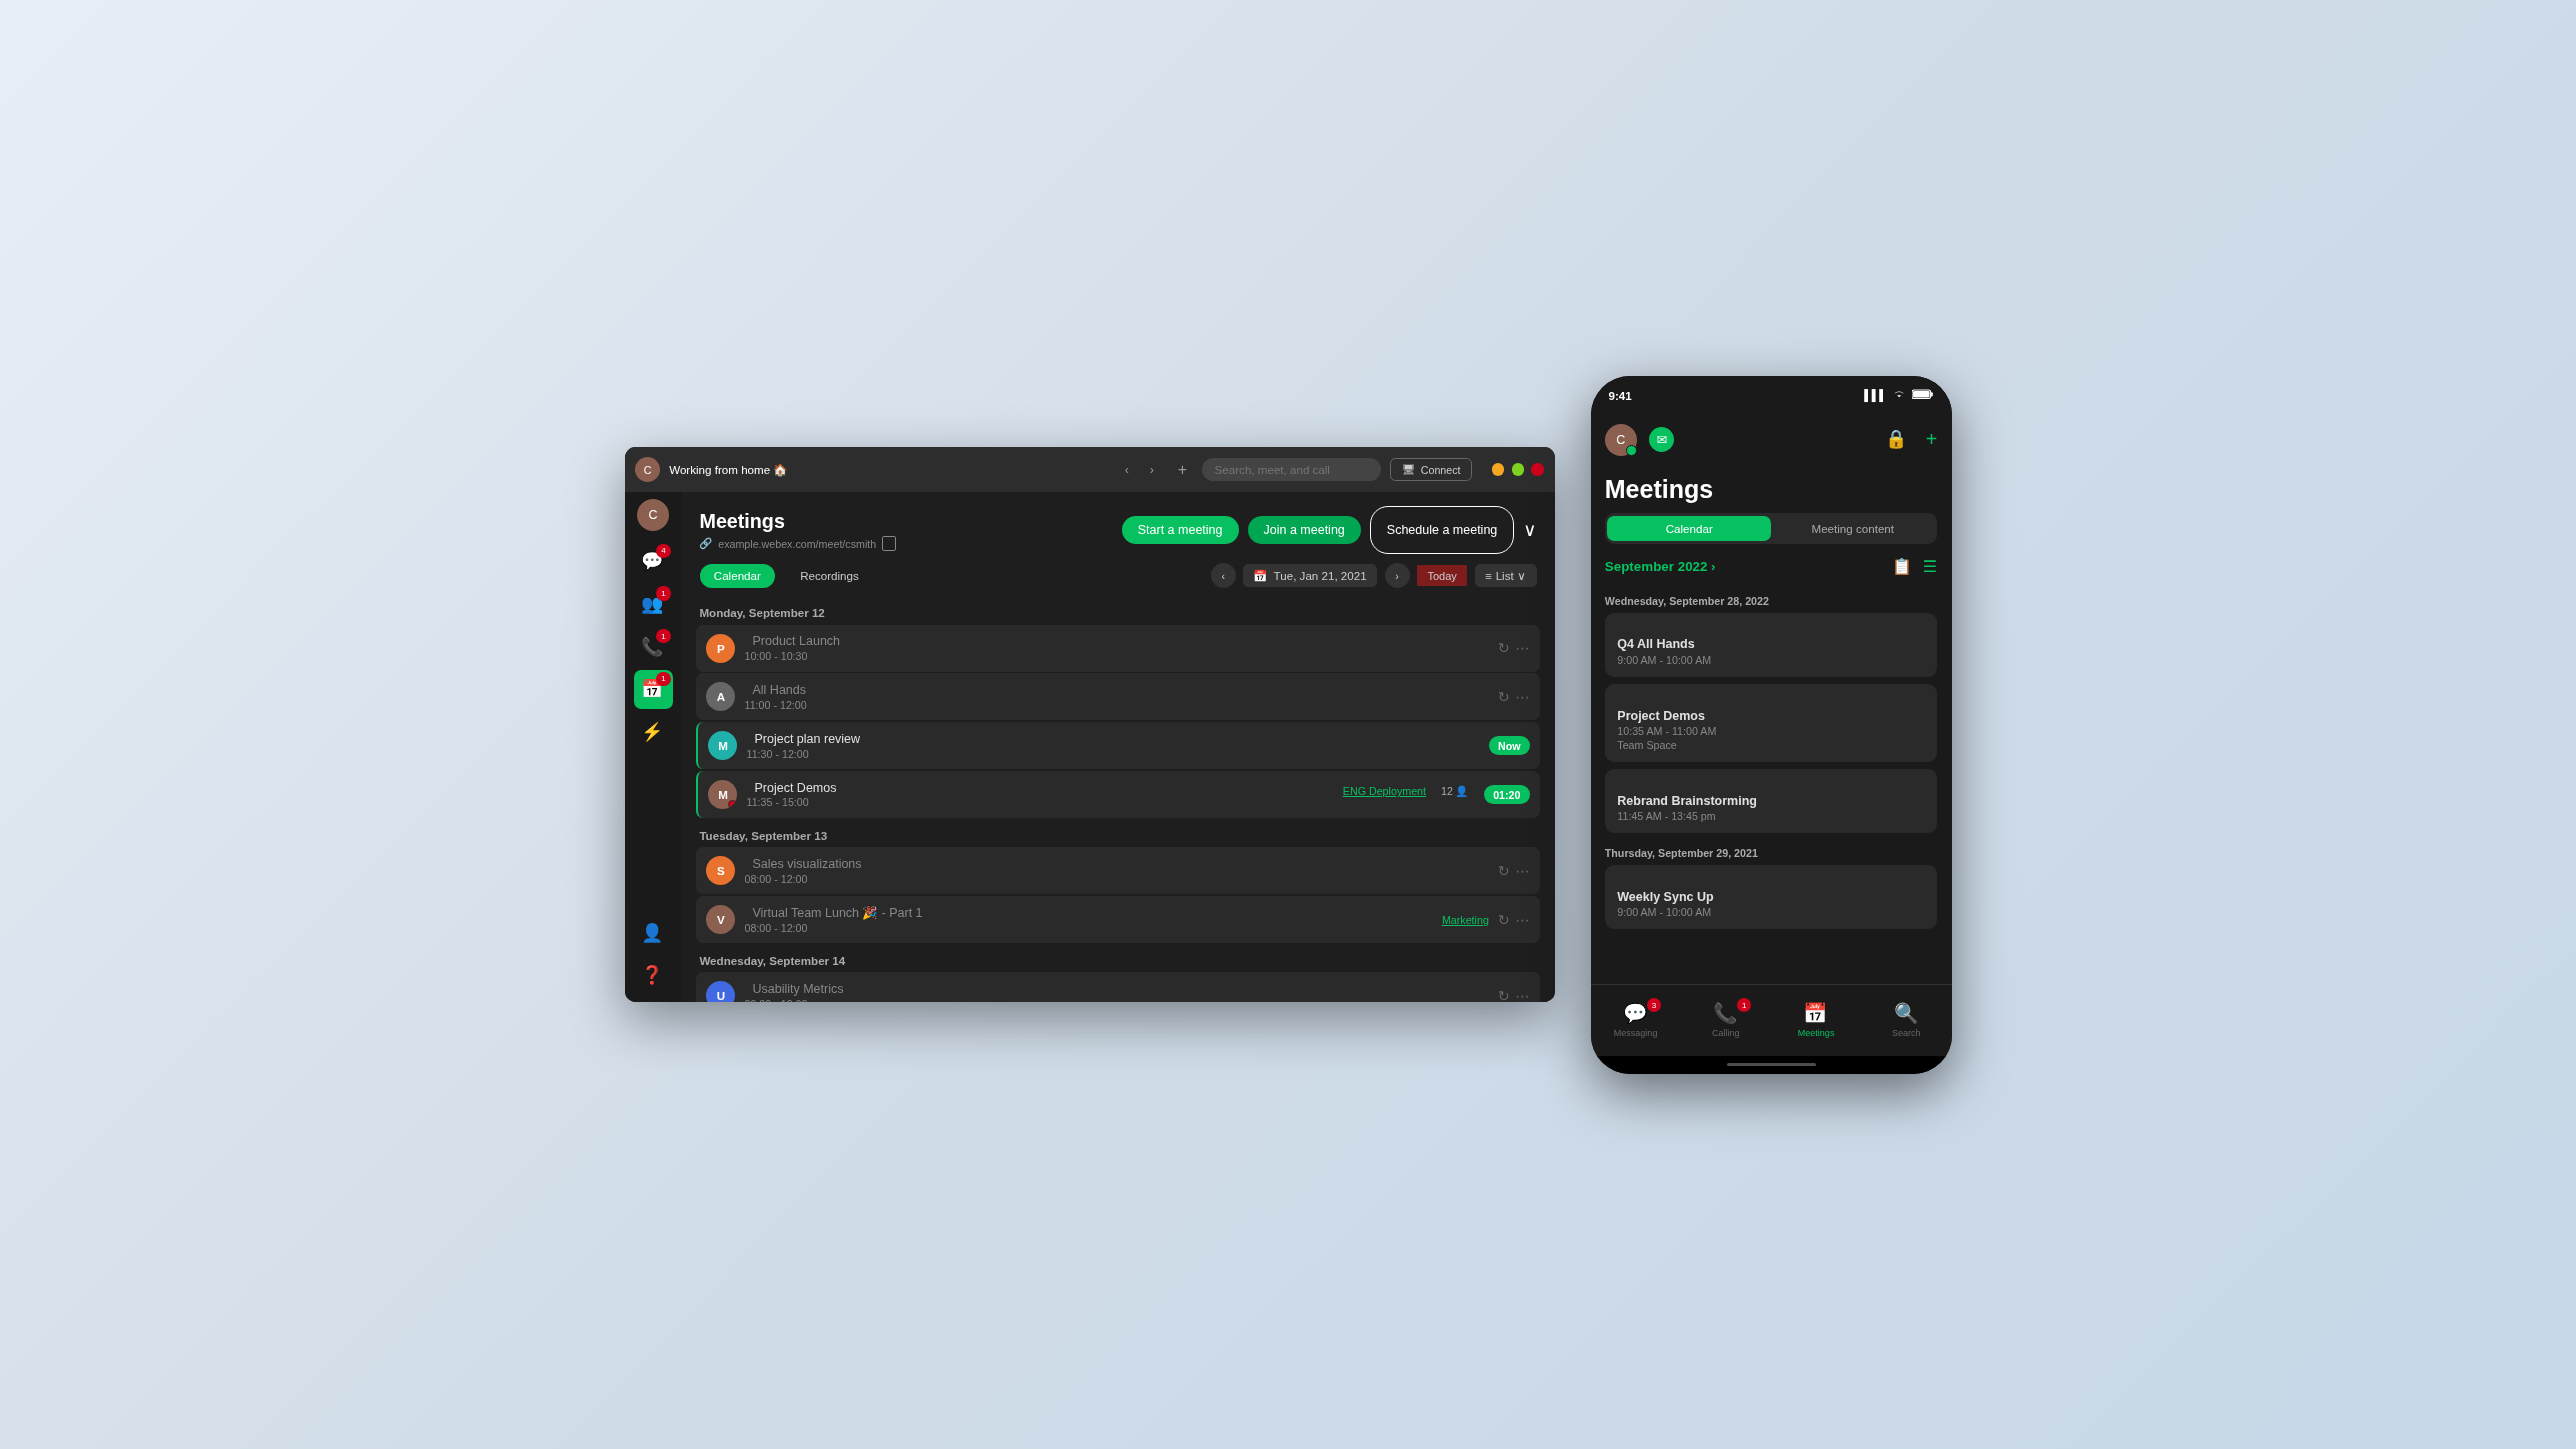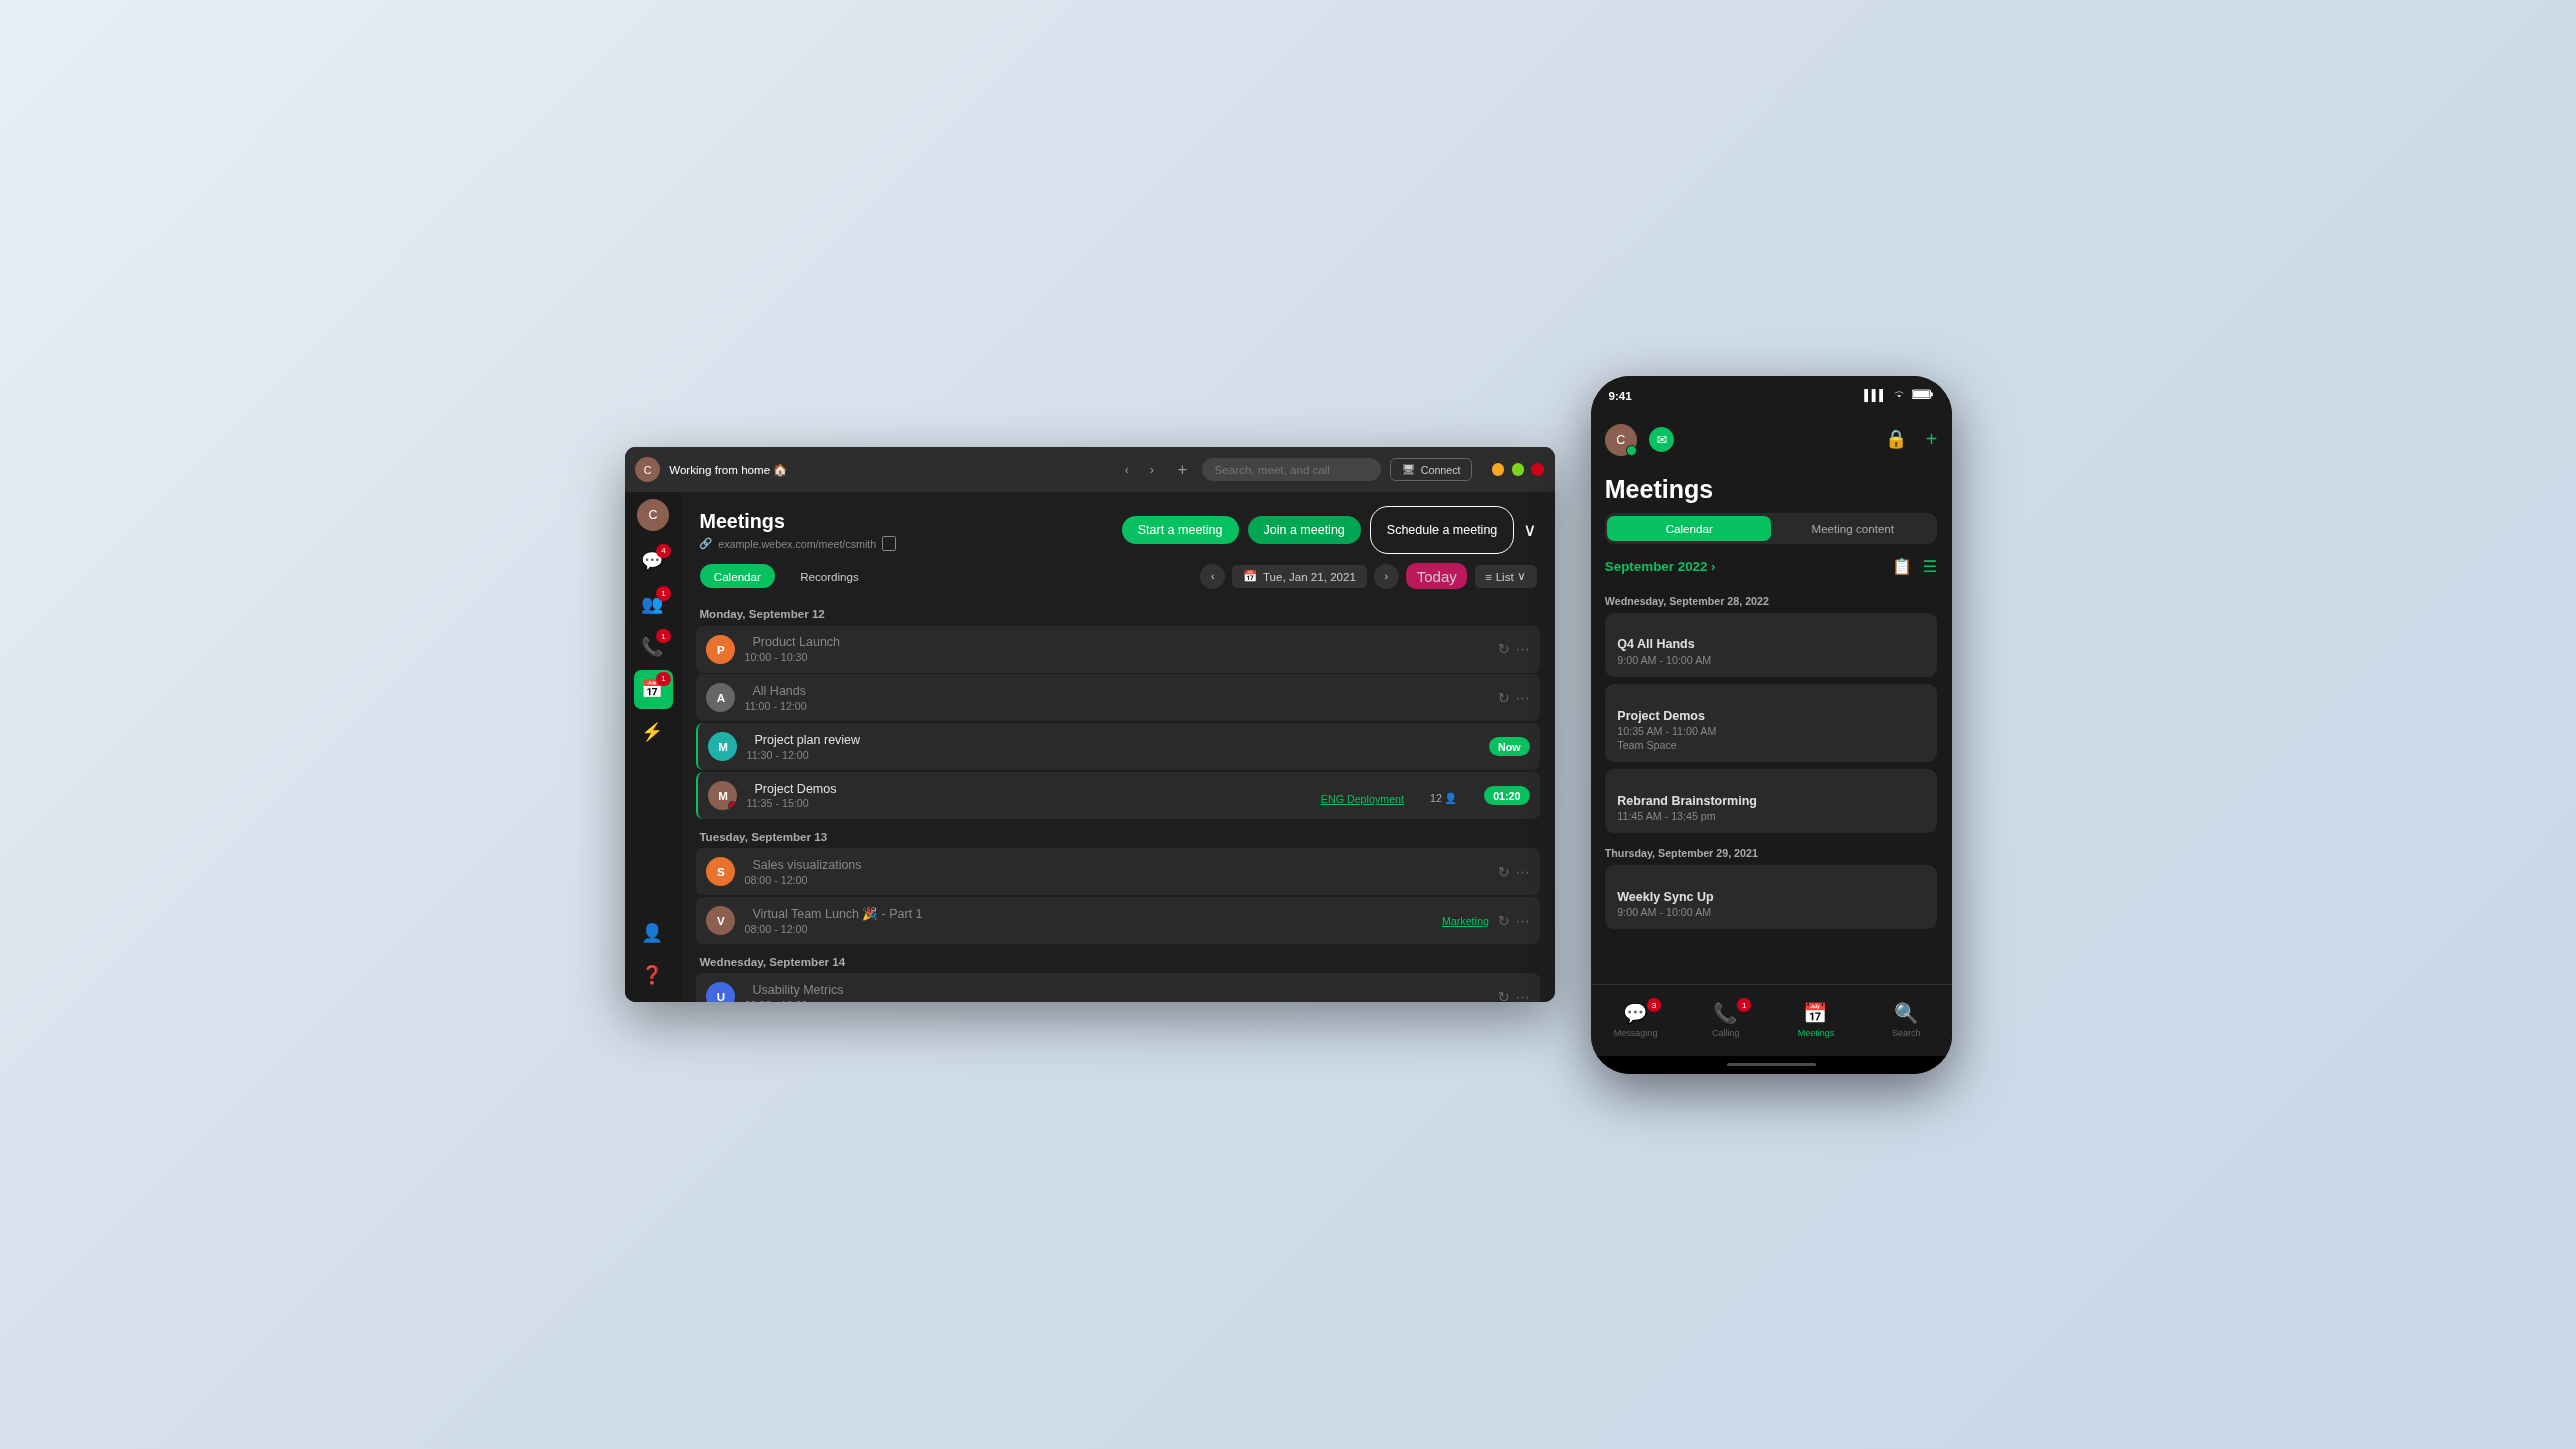--- a/index.html
+++ b/index.html
@@ -311,26 +311,26 @@
       color: #ccc;
       padding: 4.5px 10.7px;
       border-radius: 5.4px;
       font-size: 11.6px;
       display: flex;
       align-items: center;
       gap: 5.4px;
     }
 
     .today-btn {
-      background: #be185d;
+      background: #7f1d1d;
       border: none;
       color: #ccc;
       padding: 4.5px 10.7px;
-      border-radius: 10px;
-      font-size: 15px;
+      border-radius: 1px;
+      font-size: 11px;
       cursor: pointer;
     }
 
     .list-btn {
       background: #333;
       border: none;
       color: #ccc;
       padding: 4.5px 10.7px;
       border-radius: 5.4px;
       font-size: 11.6px;
@@ -820,21 +820,21 @@
 
         <div class="meeting-row highlighted">
           <div class="meeting-avatar avatar-bg-brown" style="position:relative;">
             <span class="avatar-initial">M</span>
             <div style="position:absolute;bottom:0;right:0;width:9px;height:9px;background:#d0021b;border-radius:50%;border:0.9px solid #2a2a2a;"></div>
           </div>
           <div class="meeting-info">
             <div class="meeting-name">Project Demos</div>
             <div class="meeting-time">11:35 - 15:00</div>
           </div>
-          <div style="display:flex;align-items:flex-end;gap:26px;">
+          <div style="display:flex;align-items:flex-start;gap:15px;">
             <span class="meeting-tag">ENG Deployment</span>
             <span class="meeting-count">12 👤</span>
             <div class="meeting-badge">01:20</div>
           </div>
         </div>
 
         <div class="day-header">Tuesday, September 13</div>
 
         <div class="meeting-row">
           <div class="meeting-avatar avatar-bg-orange">

